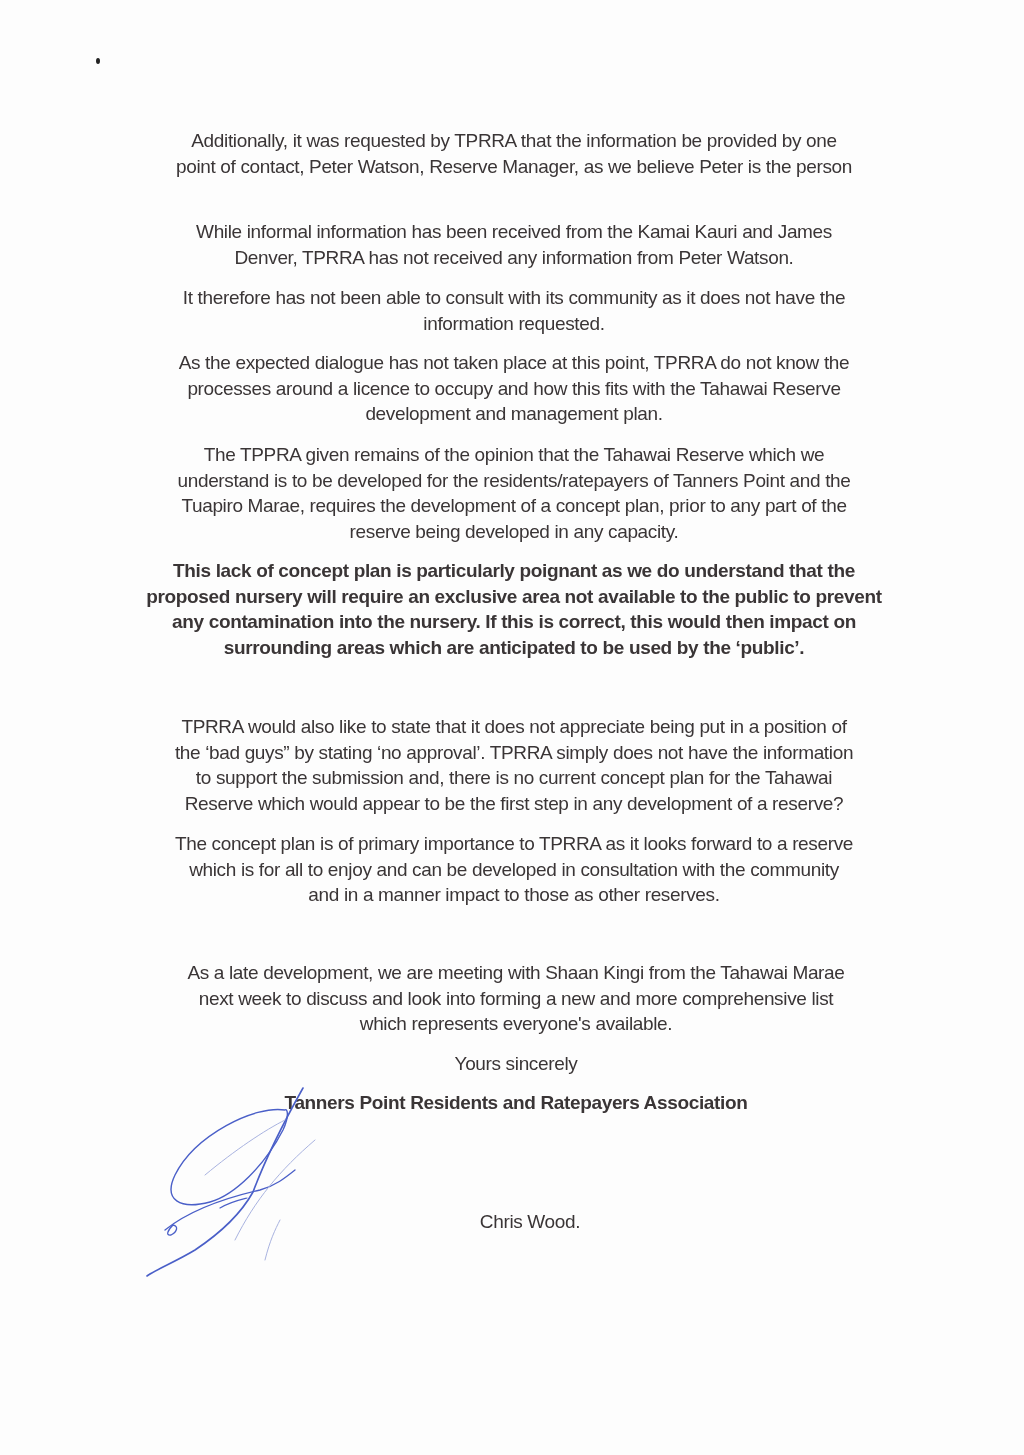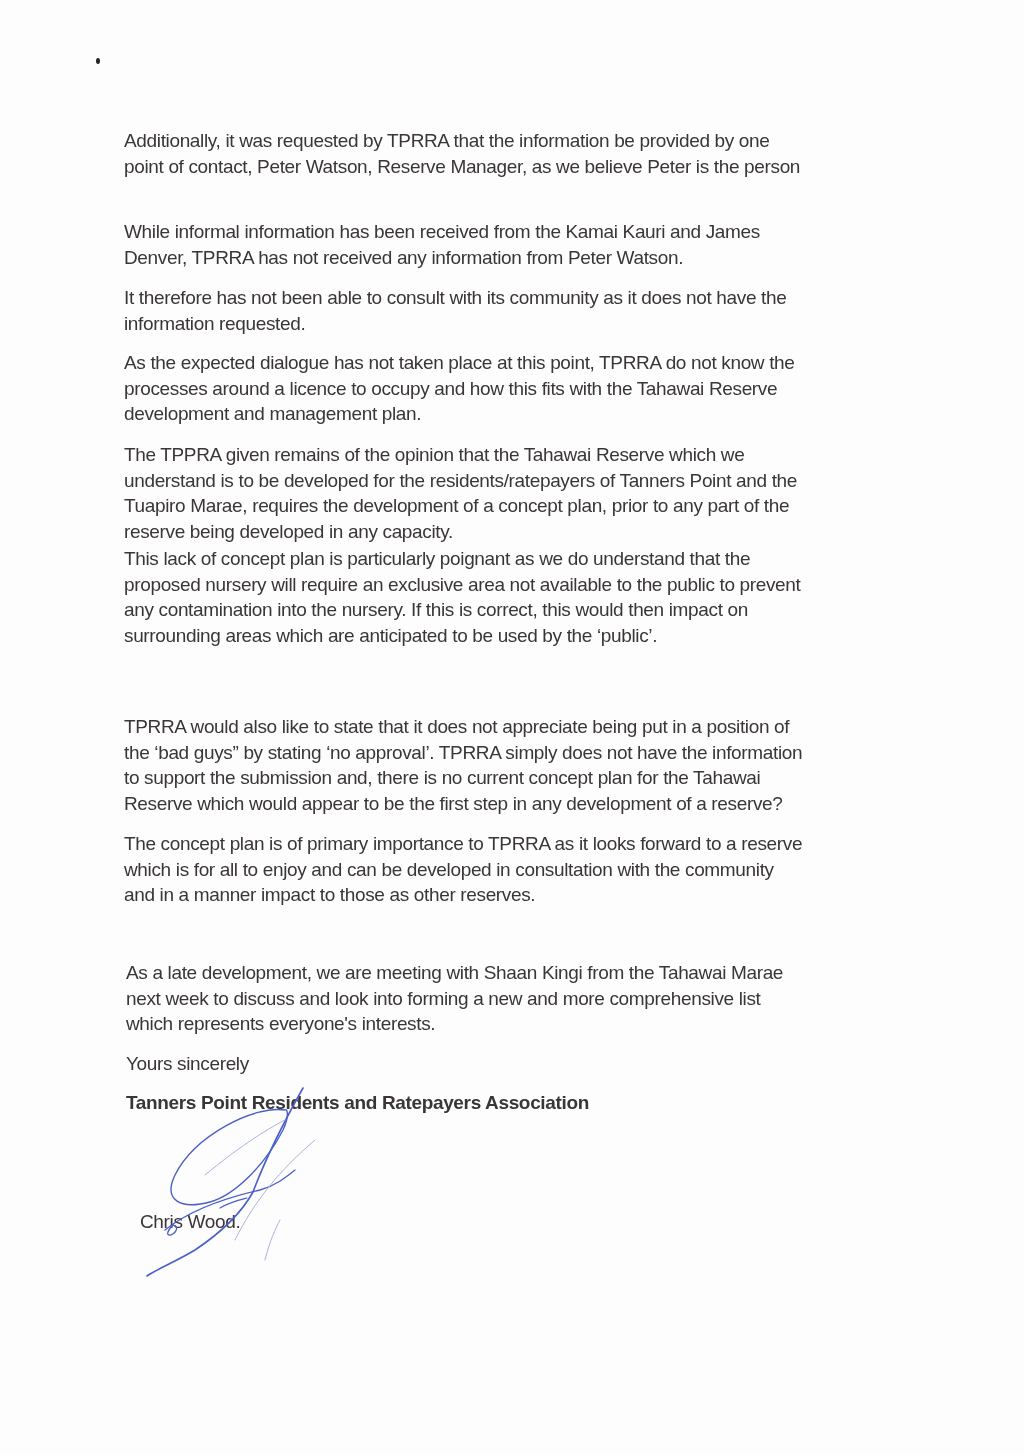--- a/index.html
+++ b/index.html
@@ -36,20 +36,21 @@
       line-height: 25.5px;
       letter-spacing: -0.35px;
       word-spacing: 0px;
     }
     .para {
       margin: 0;
       position: absolute;
       left: 0;
       width: 780px;
       white-space: normal;
+      text-align: center;
     }
     .line {
       display: block;
       white-space: nowrap;
     }
     .bold {
       font-weight: bold;
     }
     .signature {
       position: absolute;
@@ -89,21 +90,21 @@
       <span class="line">development and management plan.</span>
     </p>
 
     <p class="para" style="top:442px;">
       <span class="line">The TPPRA given remains of the opinion that the Tahawai Reserve which we</span>
       <span class="line">understand is to be developed for the residents/ratepayers of Tanners Point and the</span>
       <span class="line">Tuapiro Marae, requires the development of a concept plan, prior to any part of the</span>
       <span class="line">reserve being developed in any capacity.</span>
     </p>
 
-    <p class="para" style="top:546px;">
+    <p class="para" style="top:558px;font-weight:bold;">
       <span class="line">This lack of concept plan is particularly poignant as we do understand that the</span>
       <span class="line">proposed nursery will require an exclusive area not available to the public to prevent</span>
       <span class="line">any contamination into the nursery.  If this is correct, this would then impact on</span>
       <span class="line">surrounding areas which are anticipated to be used by the ‘public’.</span>
     </p>
 
     <p class="para" style="top:714px;">
       <span class="line">TPRRA would also like to state that it does not appreciate being put in a position of</span>
       <span class="line">the ‘bad guys” by stating ‘no approval’.  TPRRA simply does not have the information</span>
       <span class="line">to support the submission and, there is no current concept plan for the Tahawai</span>
@@ -112,21 +113,21 @@
 
     <p class="para" style="top:831px;">
       <span class="line">The concept plan is of primary importance to TPRRA as it looks forward to a reserve</span>
       <span class="line">which is for all to enjoy and can be developed in consultation with the community</span>
       <span class="line">and in a manner impact to those as other reserves.</span>
     </p>
 
     <p class="para" style="top:960px; left:2px;">
       <span class="line">As a late development, we are meeting with Shaan Kingi from the Tahawai Marae</span>
       <span class="line">next week to discuss and look into forming a new and more comprehensive list</span>
-      <span class="line">which represents everyone's interests.</span>
+      <span class="line">which represents everyone's available.</span>
     </p>
 
     <p class="para" style="top:1051px; left:2px;">
       <span class="line">Yours sincerely</span>
     </p>
 
     <p class="para bold" style="top:1090px; left:2px;">
       <span class="line">Tanners Point Residents and Ratepayers Association</span>
     </p>
 

